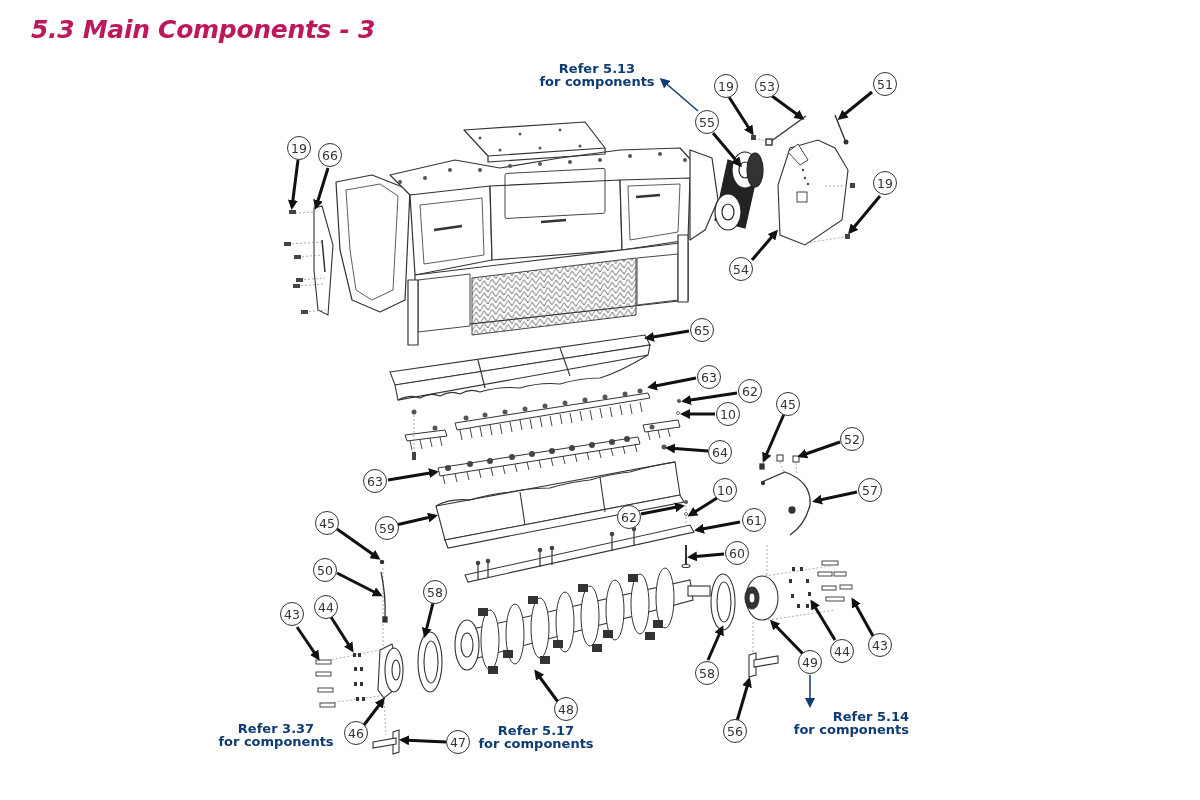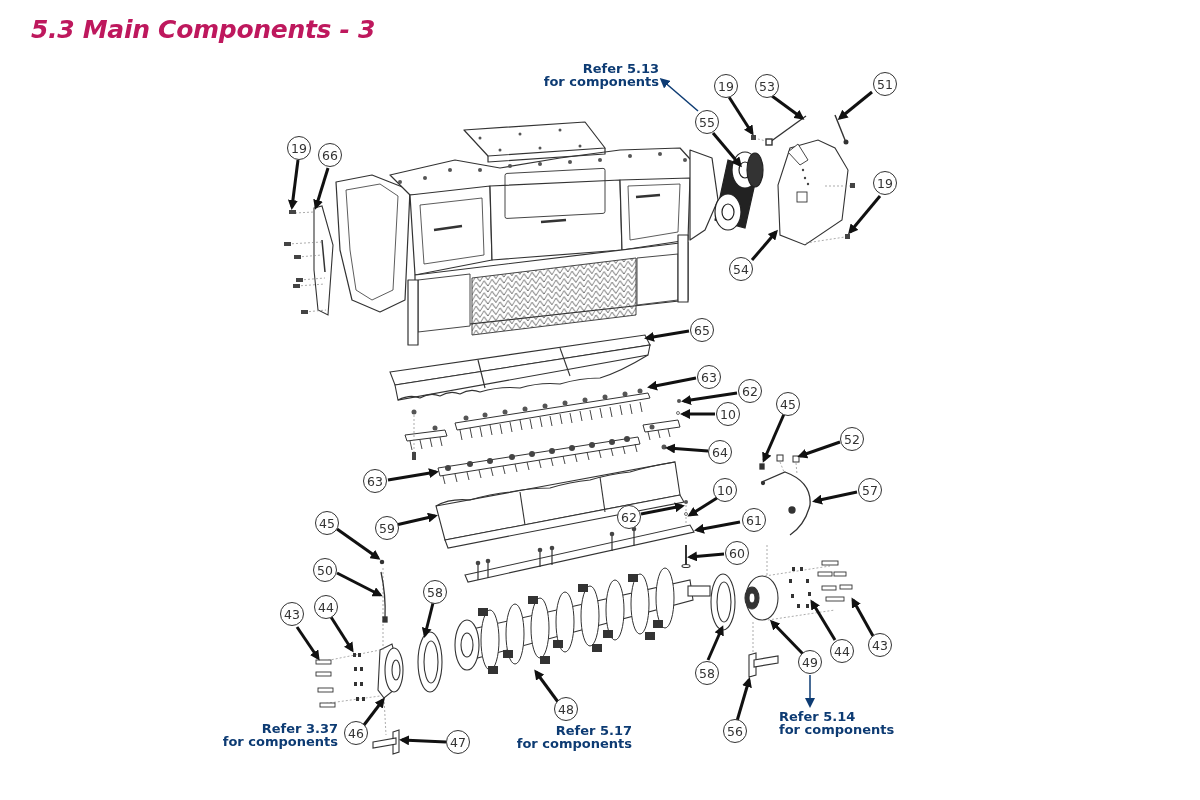--- a/index.html
+++ b/index.html
@@ -1,20 +1,20 @@
 <!DOCTYPE html>
 <html><head>
 <meta charset="utf-8">
 <style>
   html,body{margin:0;padding:0;background:#ffffff;}
   body{width:1200px;height:800px;position:relative;overflow:hidden;font-family:"DejaVu Sans",sans-serif;}
   .title{position:absolute;left:31px;top:15px;font-family:"DejaVu Sans",sans-serif;font-weight:bold;font-style:italic;font-size:25px;color:#be185d;letter-spacing:-0.3px;}
   svg#diagram{position:absolute;left:0;top:0;}
   .refnote{position:absolute;font-family:"DejaVu Sans",sans-serif;font-weight:bold;font-size:13px;line-height:13px;color:#0d3b73;white-space:nowrap;}
-  .refnote.right{text-align:right;}
+  .refnote.right{text-align:center;}
   .refnote.center{text-align:center;}
   .refnote.left{text-align:left;}
 </style>
 </head>
 <body>
 
 <div class="title">5.3 Main Components - 3</div>
 
 <svg id="diagram" width="1200" height="800" viewBox="0 0 1200 800">
   <defs>
@@ -542,20 +542,20 @@
 </svg>
 
 <div class="refnote right" style="left:535px;top:62px;width:124px;">
   <div>Refer 5.13</div>
   <div>for components</div>
 </div>
 <div class="refnote right" style="left:214px;top:722px;width:124px;">
   <div>Refer 3.37</div>
   <div>for components</div>
 </div>
-<div class="refnote center" style="left:500px;top:724px;width:132px;text-align:right;">
+<div class="refnote center" style="left:470px;top:724px;width:132px;">
   <div>Refer 5.17</div>
   <div>for components</div>
 </div>
-<div class="refnote left" style="left:779px;top:710px;width:130px;">
+<div class="refnote left" style="left:779px;top:710px;width:130px;text-align:right;">
   <div>Refer 5.14</div>
   <div>for components</div>
 </div>
 
 </body></html>

